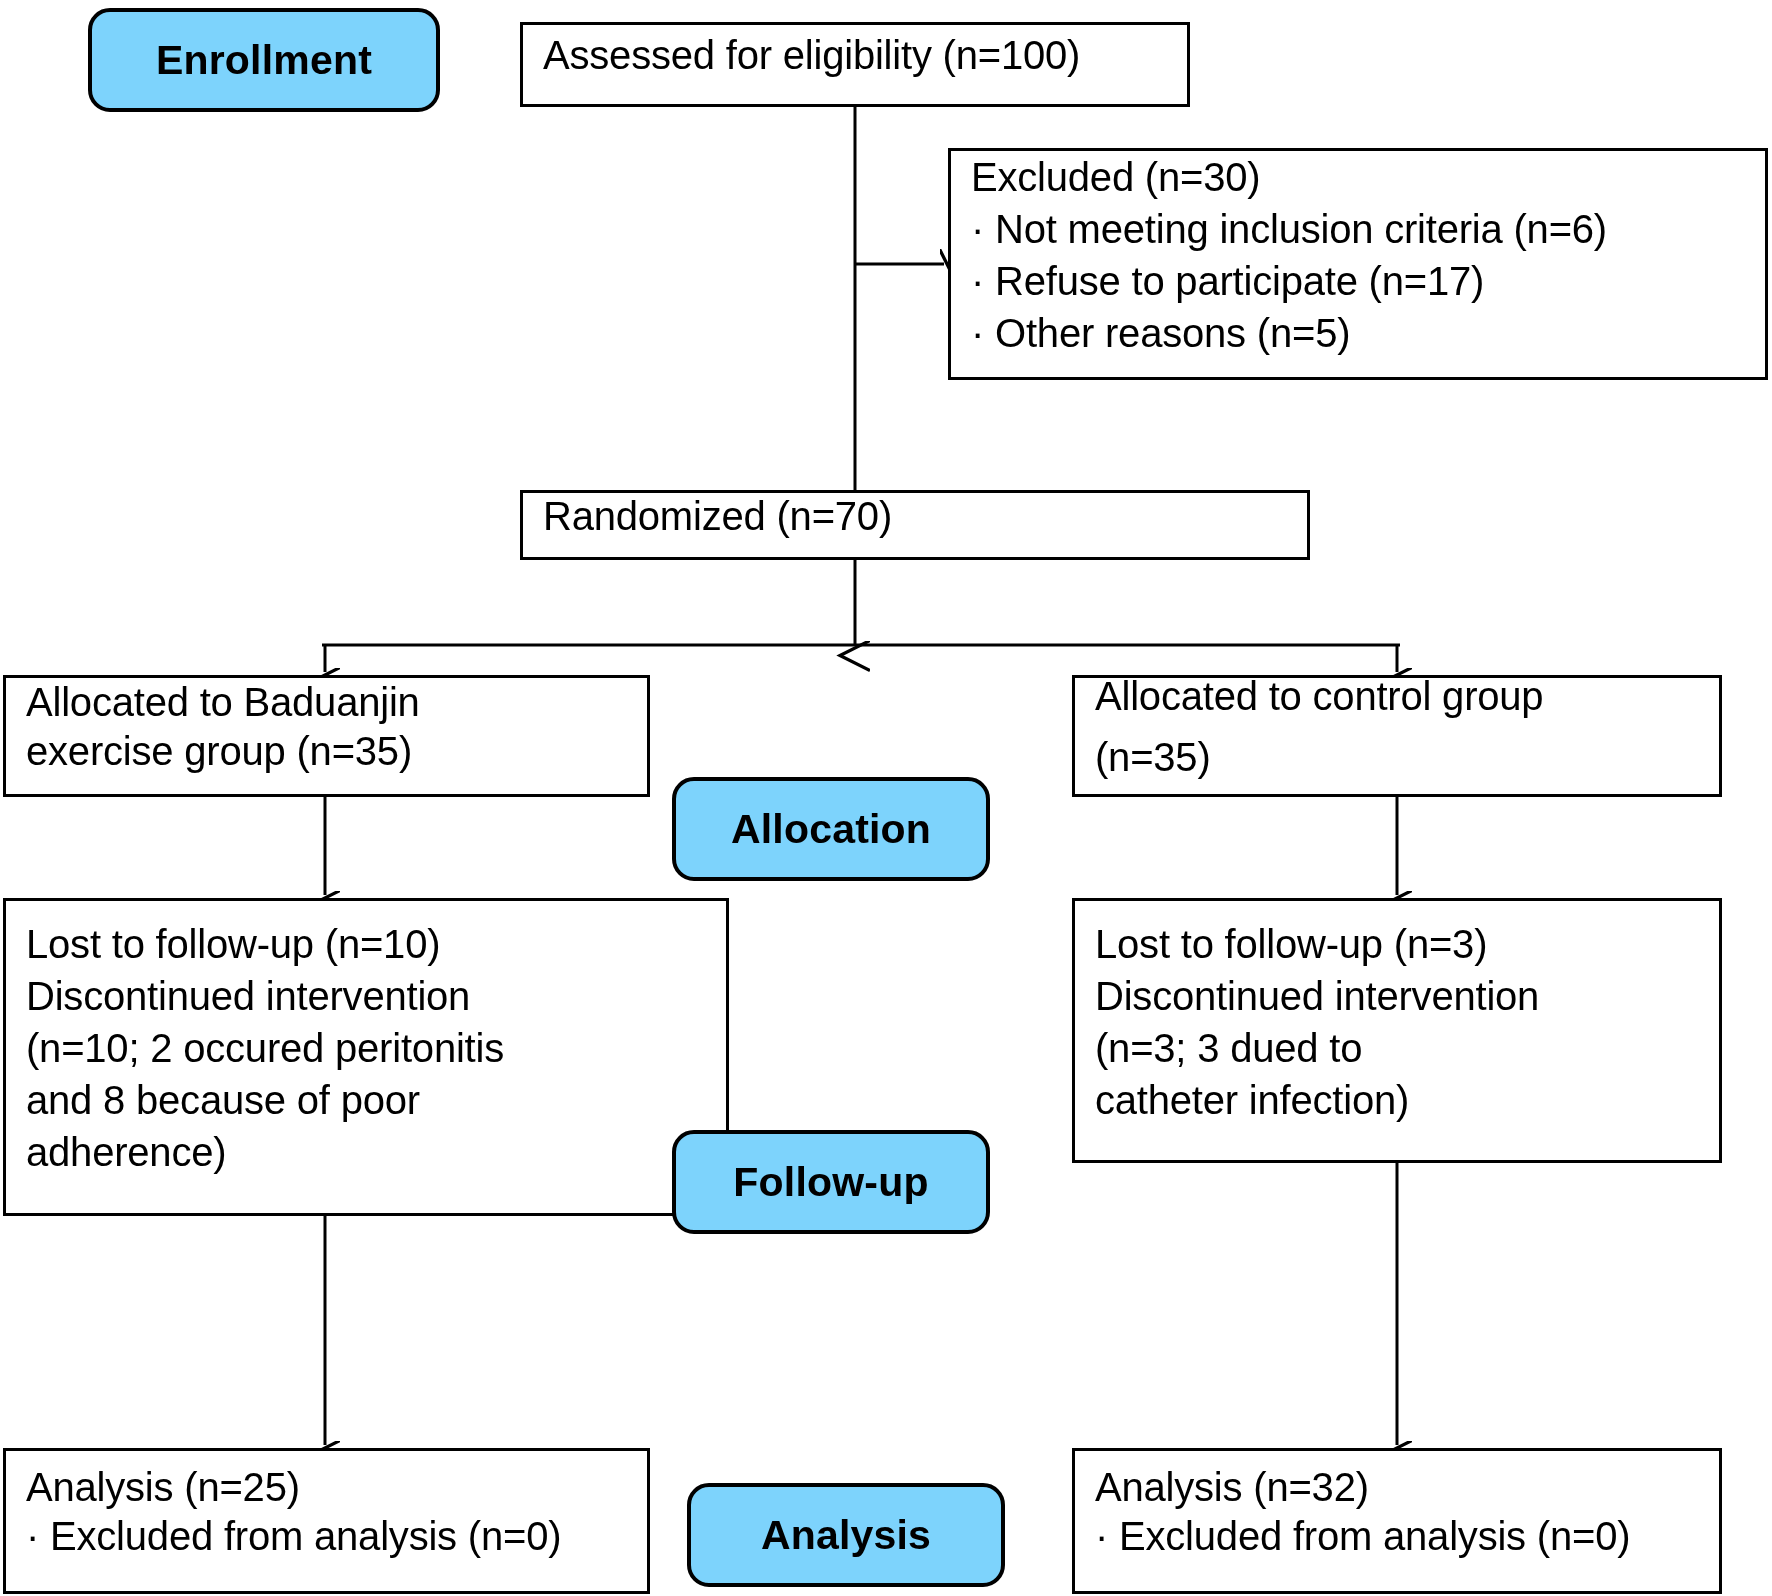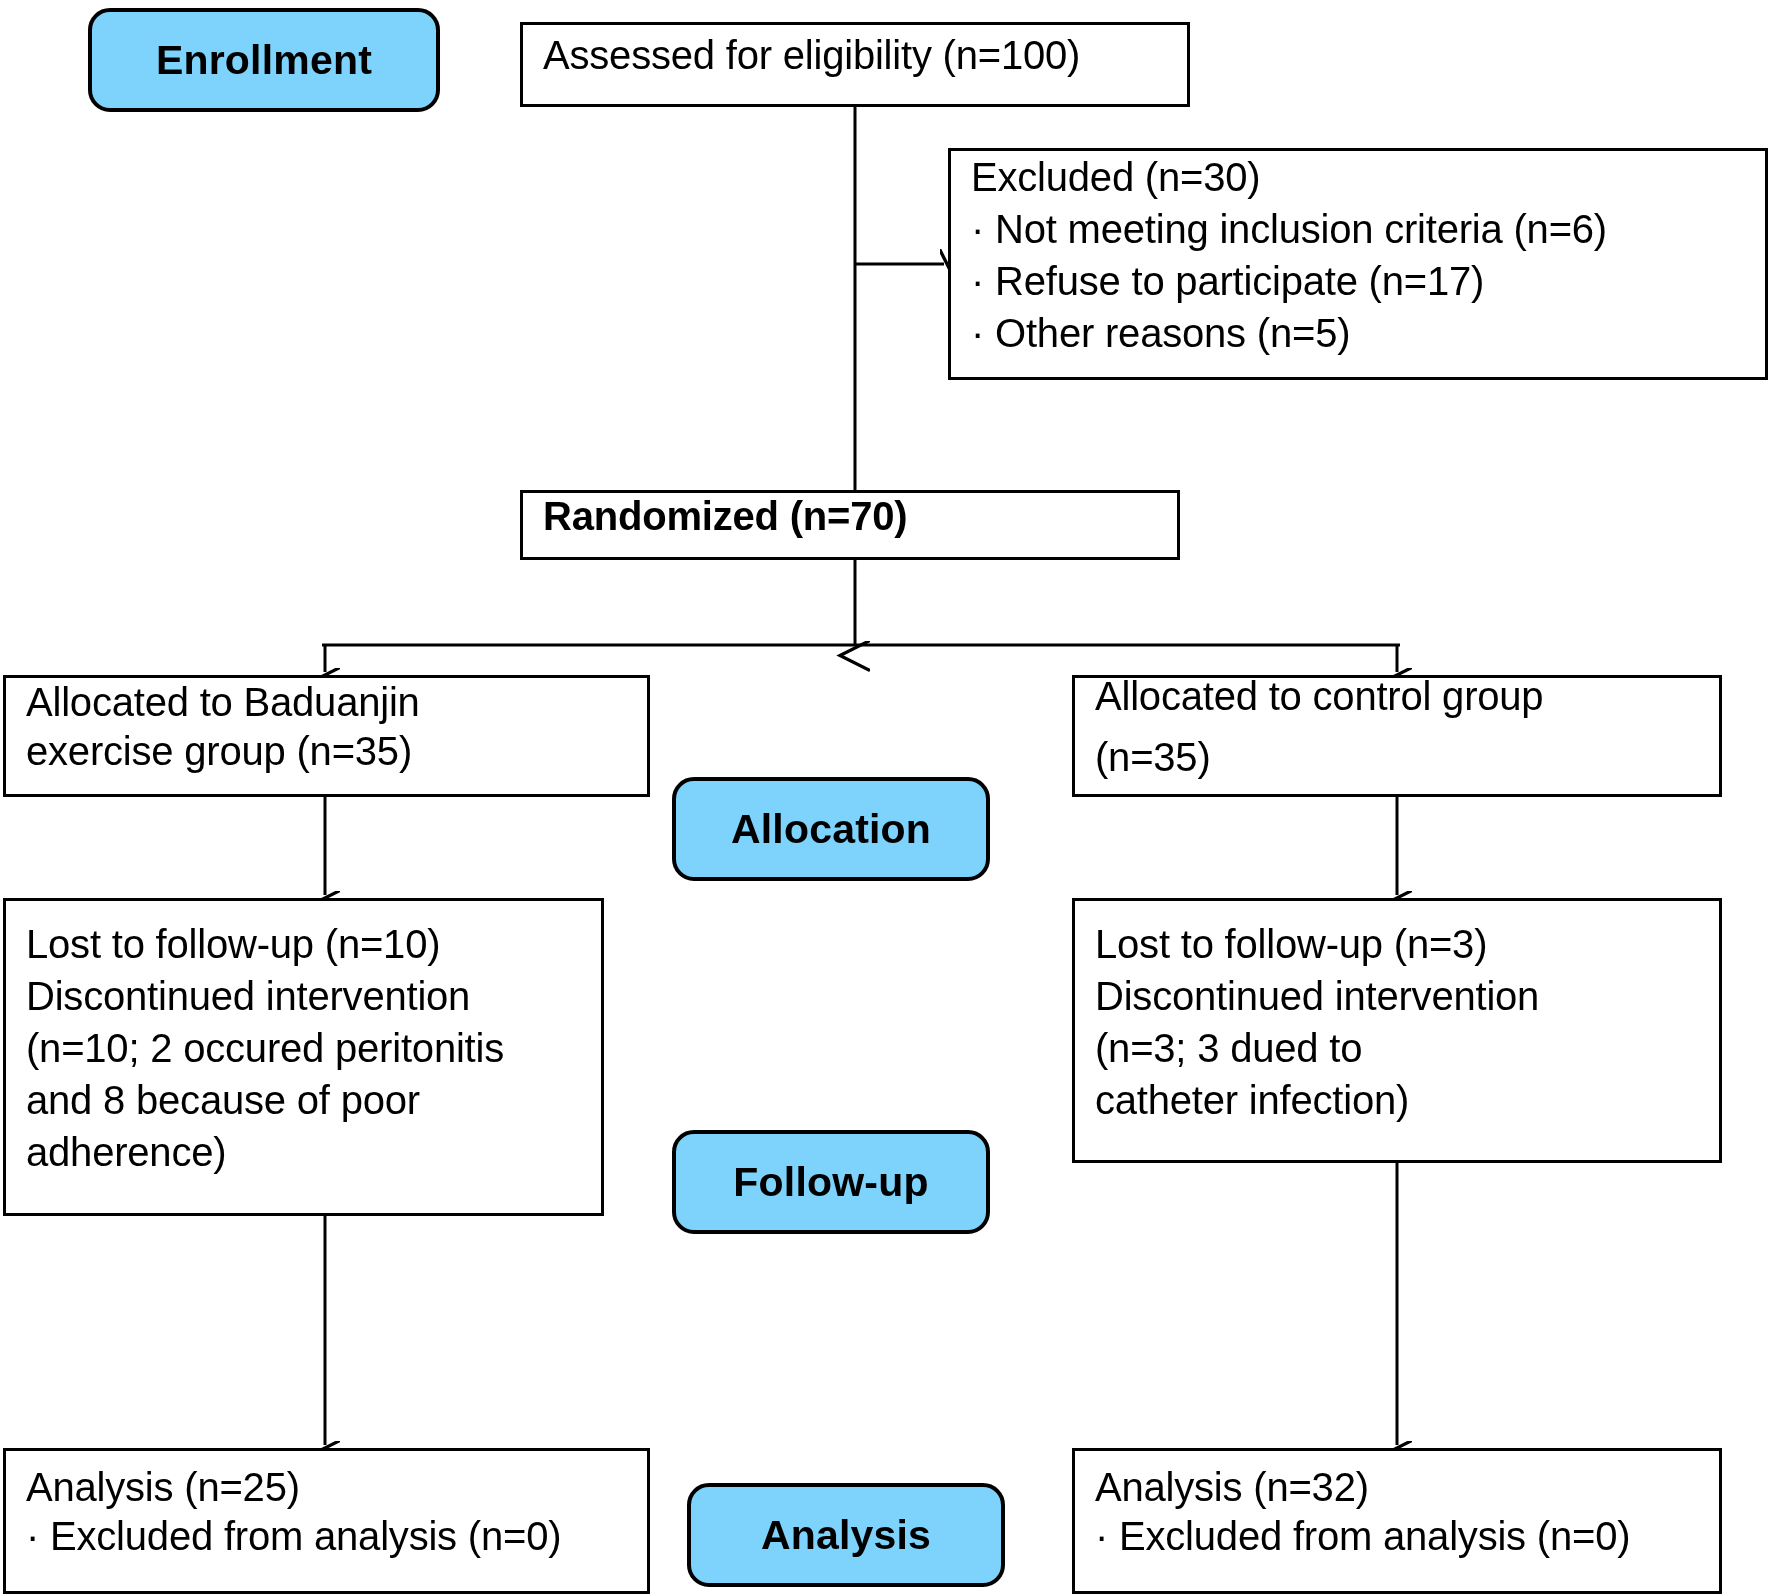--- a/index.html
+++ b/index.html
@@ -55,27 +55,27 @@
     font-weight: bold;
     font-size: 41px;
     color: #000000;
     letter-spacing: 0.2px;
   }
 
   
   #enrollment-label   { left: 88px;   top: 8px;    width: 352px;  height: 104px; }
   #assessed-box       { left: 520px;  top: 22px;   width: 670px;  height: 85px;  }
   #excluded-box       { left: 948px;  top: 148px;  width: 820px;  height: 232px; }
-  #randomized-box     { left: 520px;  top: 490px;  width: 660px;  height: 70px; font-weight: bold;  }
+  #randomized-box     { left: 520px;  top: 490px;  width: 790px;  height: 70px;  }
 
   #allocated-left     { left: 3px;    top: 675px;  width: 647px;  height: 122px; }
   #allocation-label   { left: 672px;  top: 777px;  width: 318px;  height: 104px; }
   #allocated-right    { left: 1072px; top: 675px;  width: 650px;  height: 122px; gap: 12px; }
 
-  #followup-left      { left: 3px;    top: 898px;  width: 601px;  height: 318px; justify-content: center; }
+  #followup-left      { left: 3px;    top: 898px;  width: 726px;  height: 318px; justify-content: center; }
   #followup-label     { left: 672px;  top: 1130px; width: 318px;  height: 104px; }
   #followup-right     { left: 1072px; top: 898px;  width: 650px;  height: 265px; }
 
   #analysis-left      { left: 3px;    top: 1448px; width: 647px;  height: 146px; }
   #analysis-label     { left: 672px;  top: 1483px; width: 318px;  height: 104px; margin-left: 15px; }
   #analysis-right     { left: 1072px; top: 1448px; width: 650px;  height: 146px; }
 </style>
 </head>
 <body>
 

